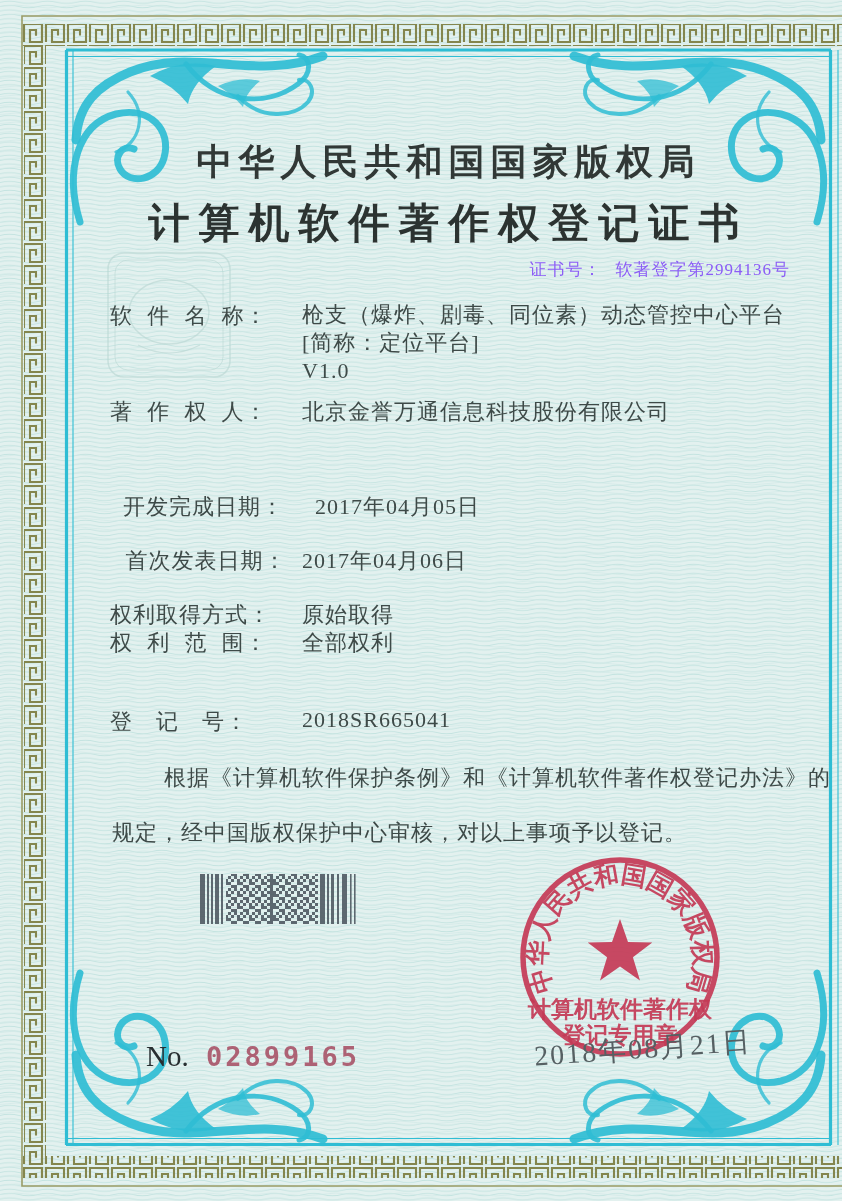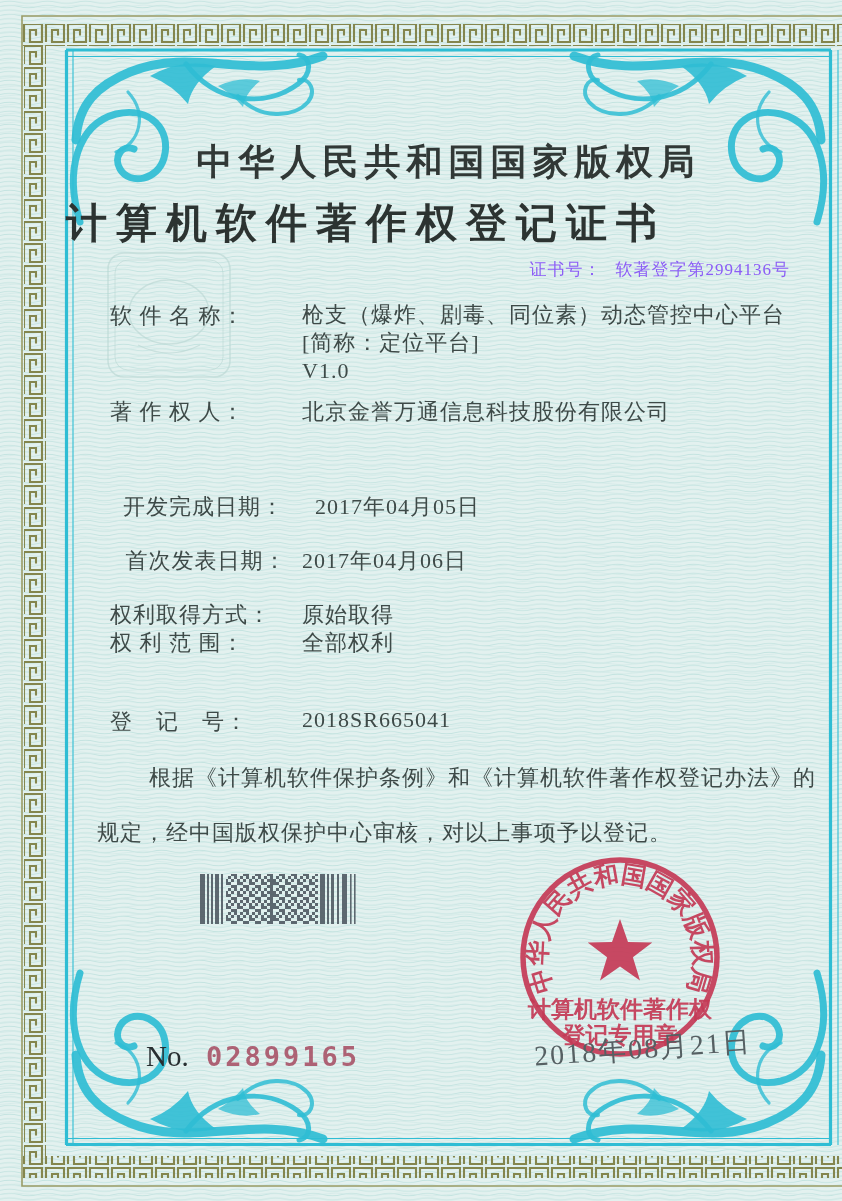--- a/index.html
+++ b/index.html
@@ -8,34 +8,34 @@
     background:#e3f1ef;overflow:hidden;
     font-family:"Liberation Serif","DejaVu Serif",serif;
   }
   .layer{position:absolute;left:0;top:0;}
   .txt{position:absolute;color:#3e4a48;white-space:nowrap;}
   .authority{
     left:66px;top:138px;width:765px;text-align:center;
     font-size:36px;font-weight:bold;letter-spacing:6px;color:#313836;
   }
   .cert-title{
-    left:66px;top:196px;width:765px;text-align:left;
+    left:66px;top:196px;width:765px;text-align:center;
     font-size:41px;font-weight:bold;letter-spacing:9px;color:#2c3331;
   }
   .cert-no-line{
     left:400px;top:258px;width:390px;text-align:right;
     font-size:17px;color:#8b5cf6;letter-spacing:1px;
   }
   .cert-no-line .gap{display:inline-block;width:14px;}
   .field{position:absolute;left:110px;display:flex;font-size:22px;color:#3e4a48;}
-  .field .lbl{width:192px;flex:0 0 192px;letter-spacing:1px;}
+  .field .lbl{width:192px;flex:0 0 192px;letter-spacing:1px;font-family:Liberation Mono, monospace;}
   .field .val{letter-spacing:1px;}
   .multiline .val div{line-height:28px;}
   .statement{
-    position:absolute;left:97px;width:665px;font-size:22px;color:#3e4a48;
+    position:absolute;left:112px;width:665px;font-size:22px;color:#3e4a48;
     letter-spacing:1px;white-space:nowrap;
   }
   .statement.l1{text-indent:52px;}
   .serial{position:absolute;left:146px;top:1040px;font-size:29px;color:#272e31;}
   .serial .num{
     font-family:"DejaVu Sans Mono","Liberation Mono",monospace;
     font-size:27px;color:#a54a60;letter-spacing:3px;margin-left:10px;opacity:.85;font-weight:bold;
   }
   .seal-date{
     position:absolute;left:534px;top:1030px;font-size:28px;color:#566063;

